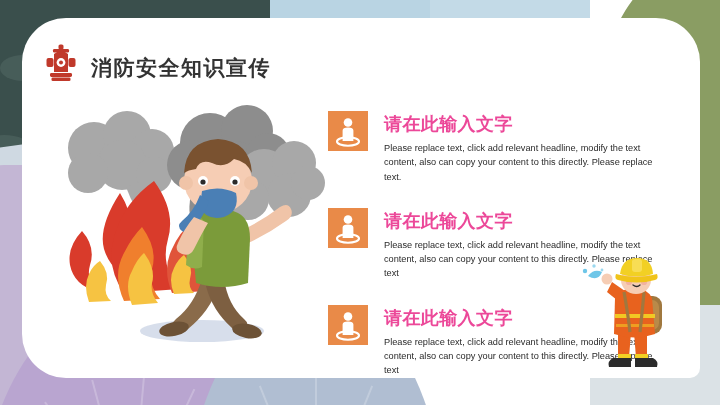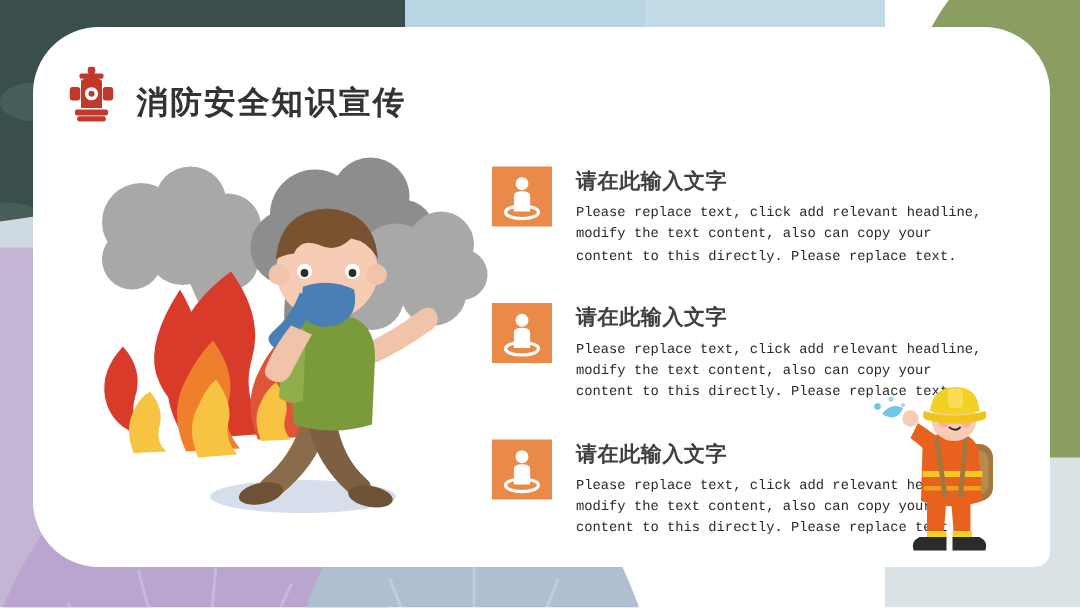--- a/index.html
+++ b/index.html
@@ -84,26 +84,26 @@
   
   .bullets { position:absolute; left:306px; top:93px; width:360px; }
   .bullet { display:flex; gap:16px; margin-bottom:24px; }
   .bullet-icon {
     width:40px; height:40px; flex:0 0 40px; background:#e98a48;
     display:flex; align-items:center; justify-content:center;
     position:relative;
   }
   .bullet-body { padding-top:1px; }
   .bullet-head {
-    font-size:14px; font-weight:bold; color:#404040; margin-bottom:5px;
+    font-size:18px; font-weight:bold; color:#ec4899; margin-bottom:5px;
     font-family:"DejaVu Sans","Liberation Sans",sans-serif; letter-spacing:.4px;
   }
   .bullet-text {
     font-size:9.2px; line-height:1.55; color:#2a2a2a;
-    font-family:Liberation Mono, monospace;
+    font-family:Liberation Sans, sans-serif;
     max-width:272px;
   }
 
   
   .fireman { position:absolute; right:14px; bottom:6px; width:104px; height:118px; }
 </style>
 </head>
 <body>
 
 <div id="slide">

